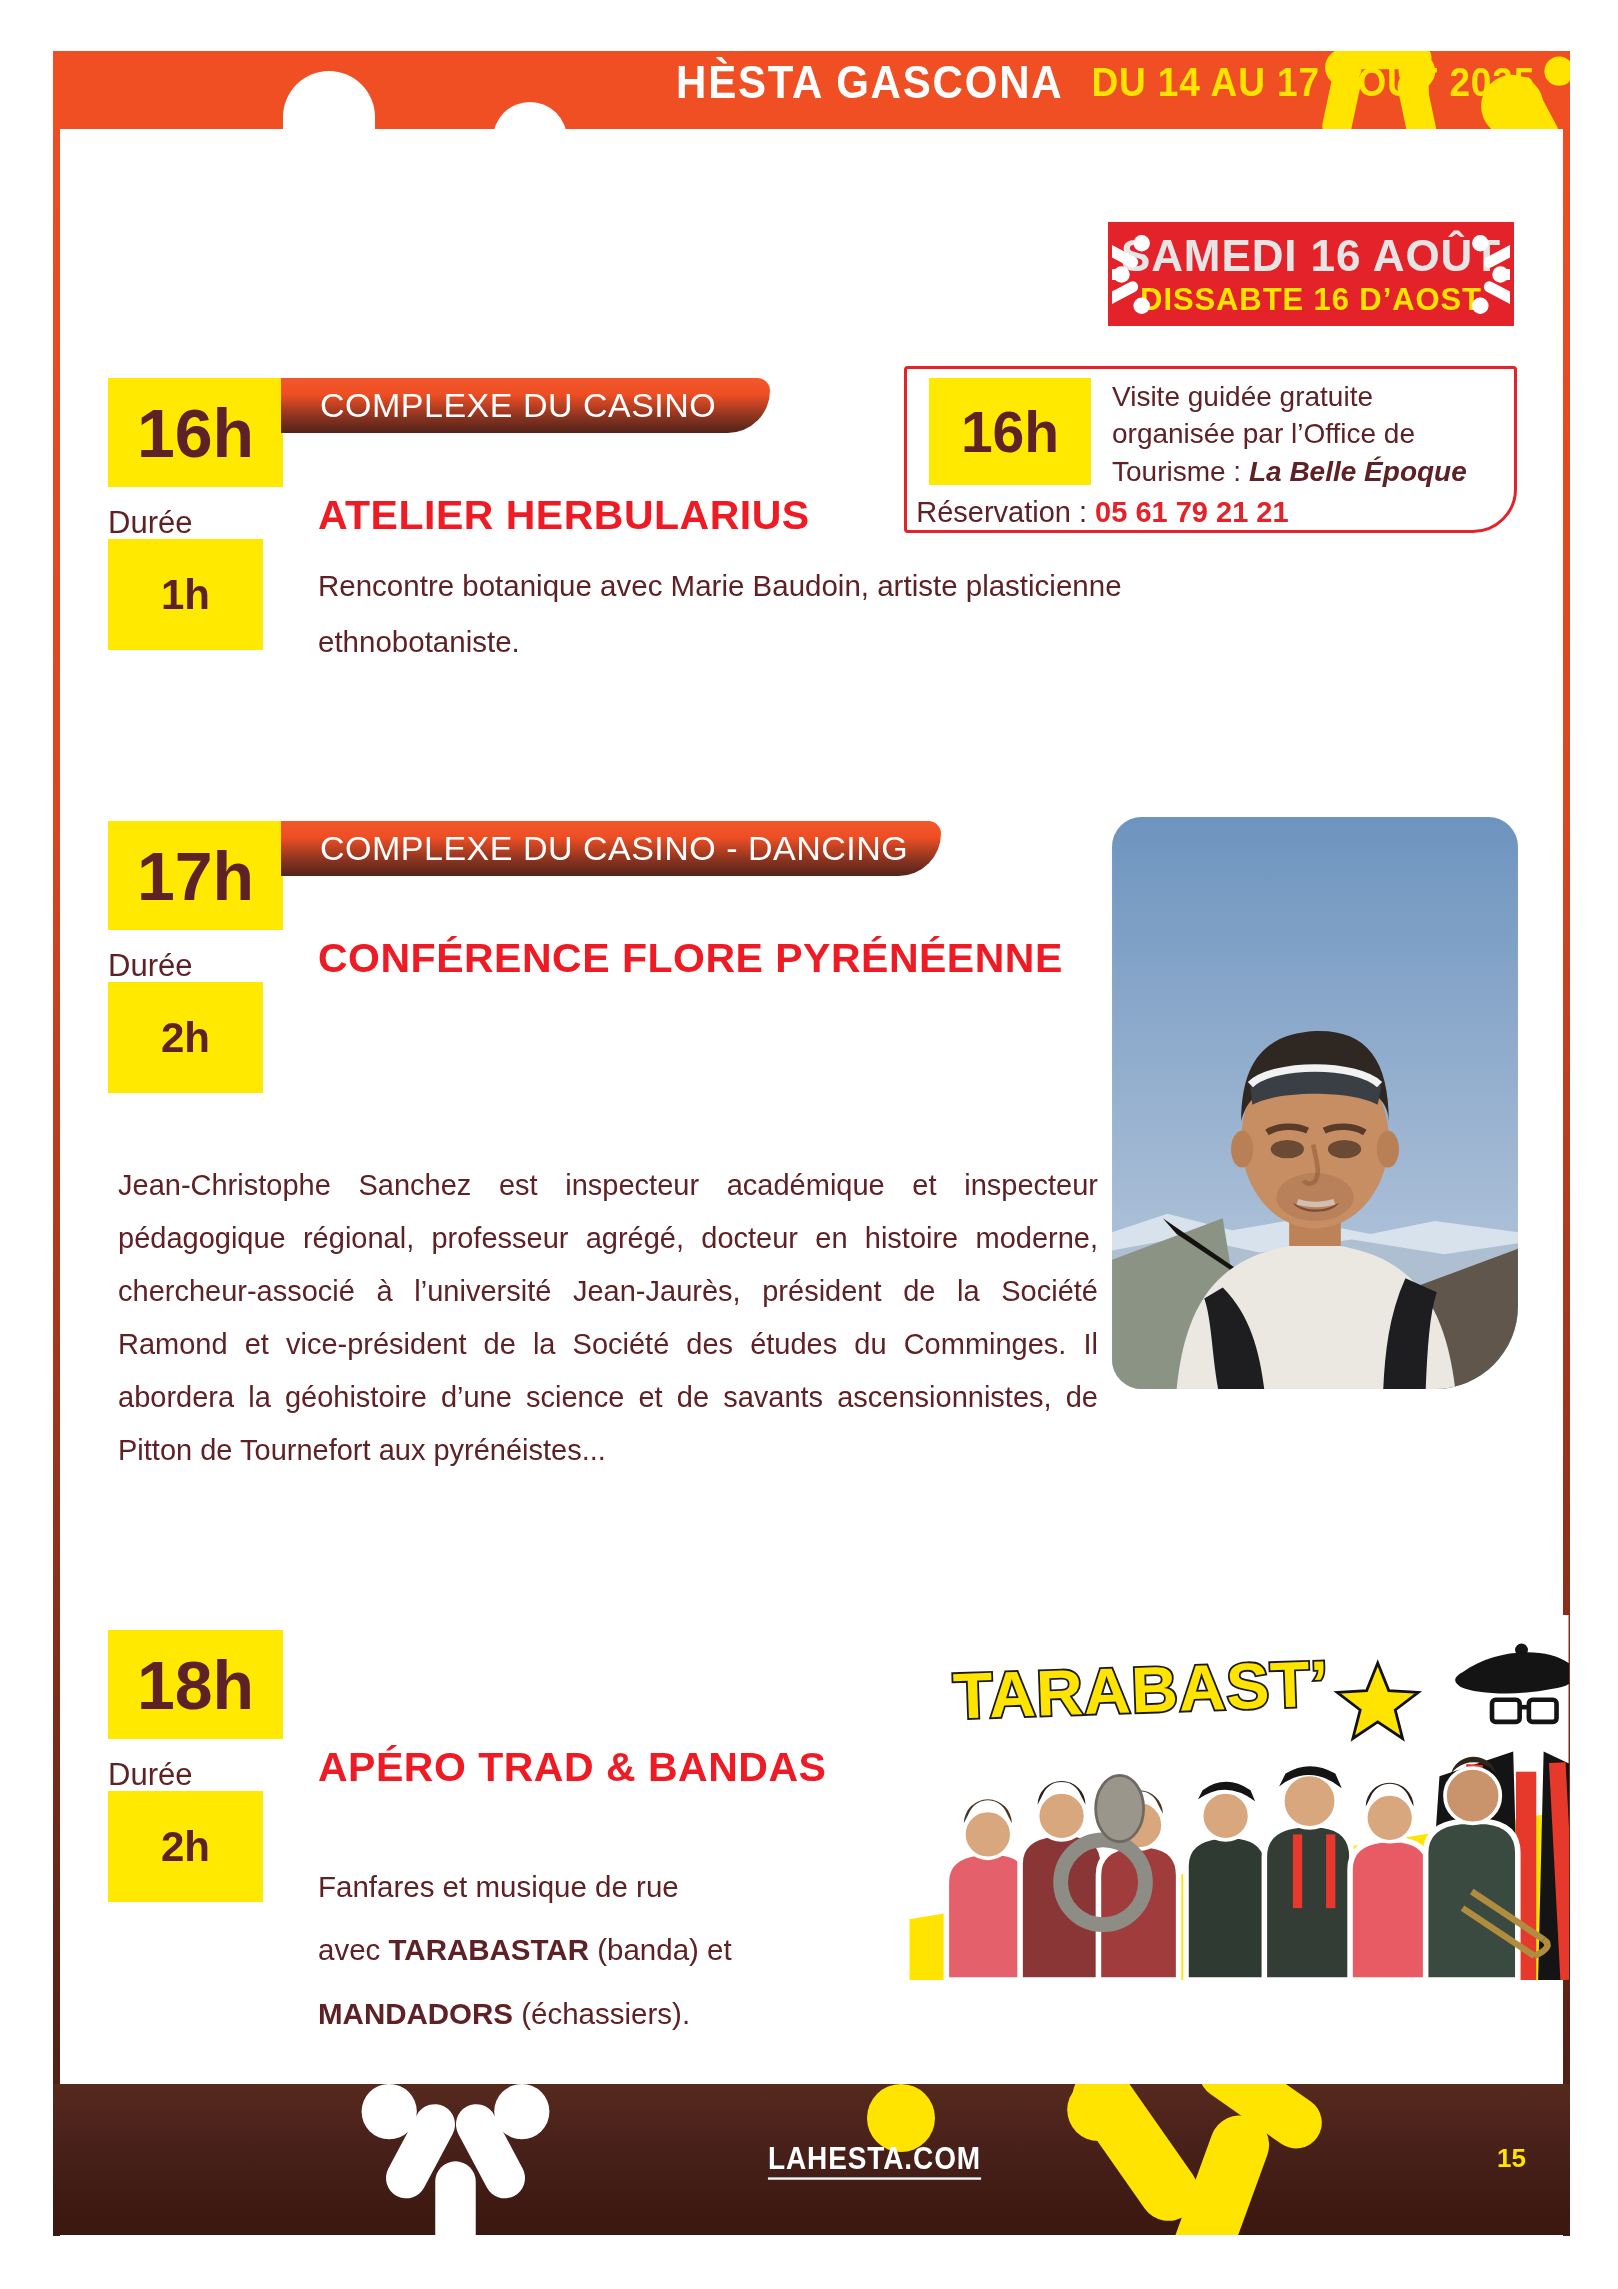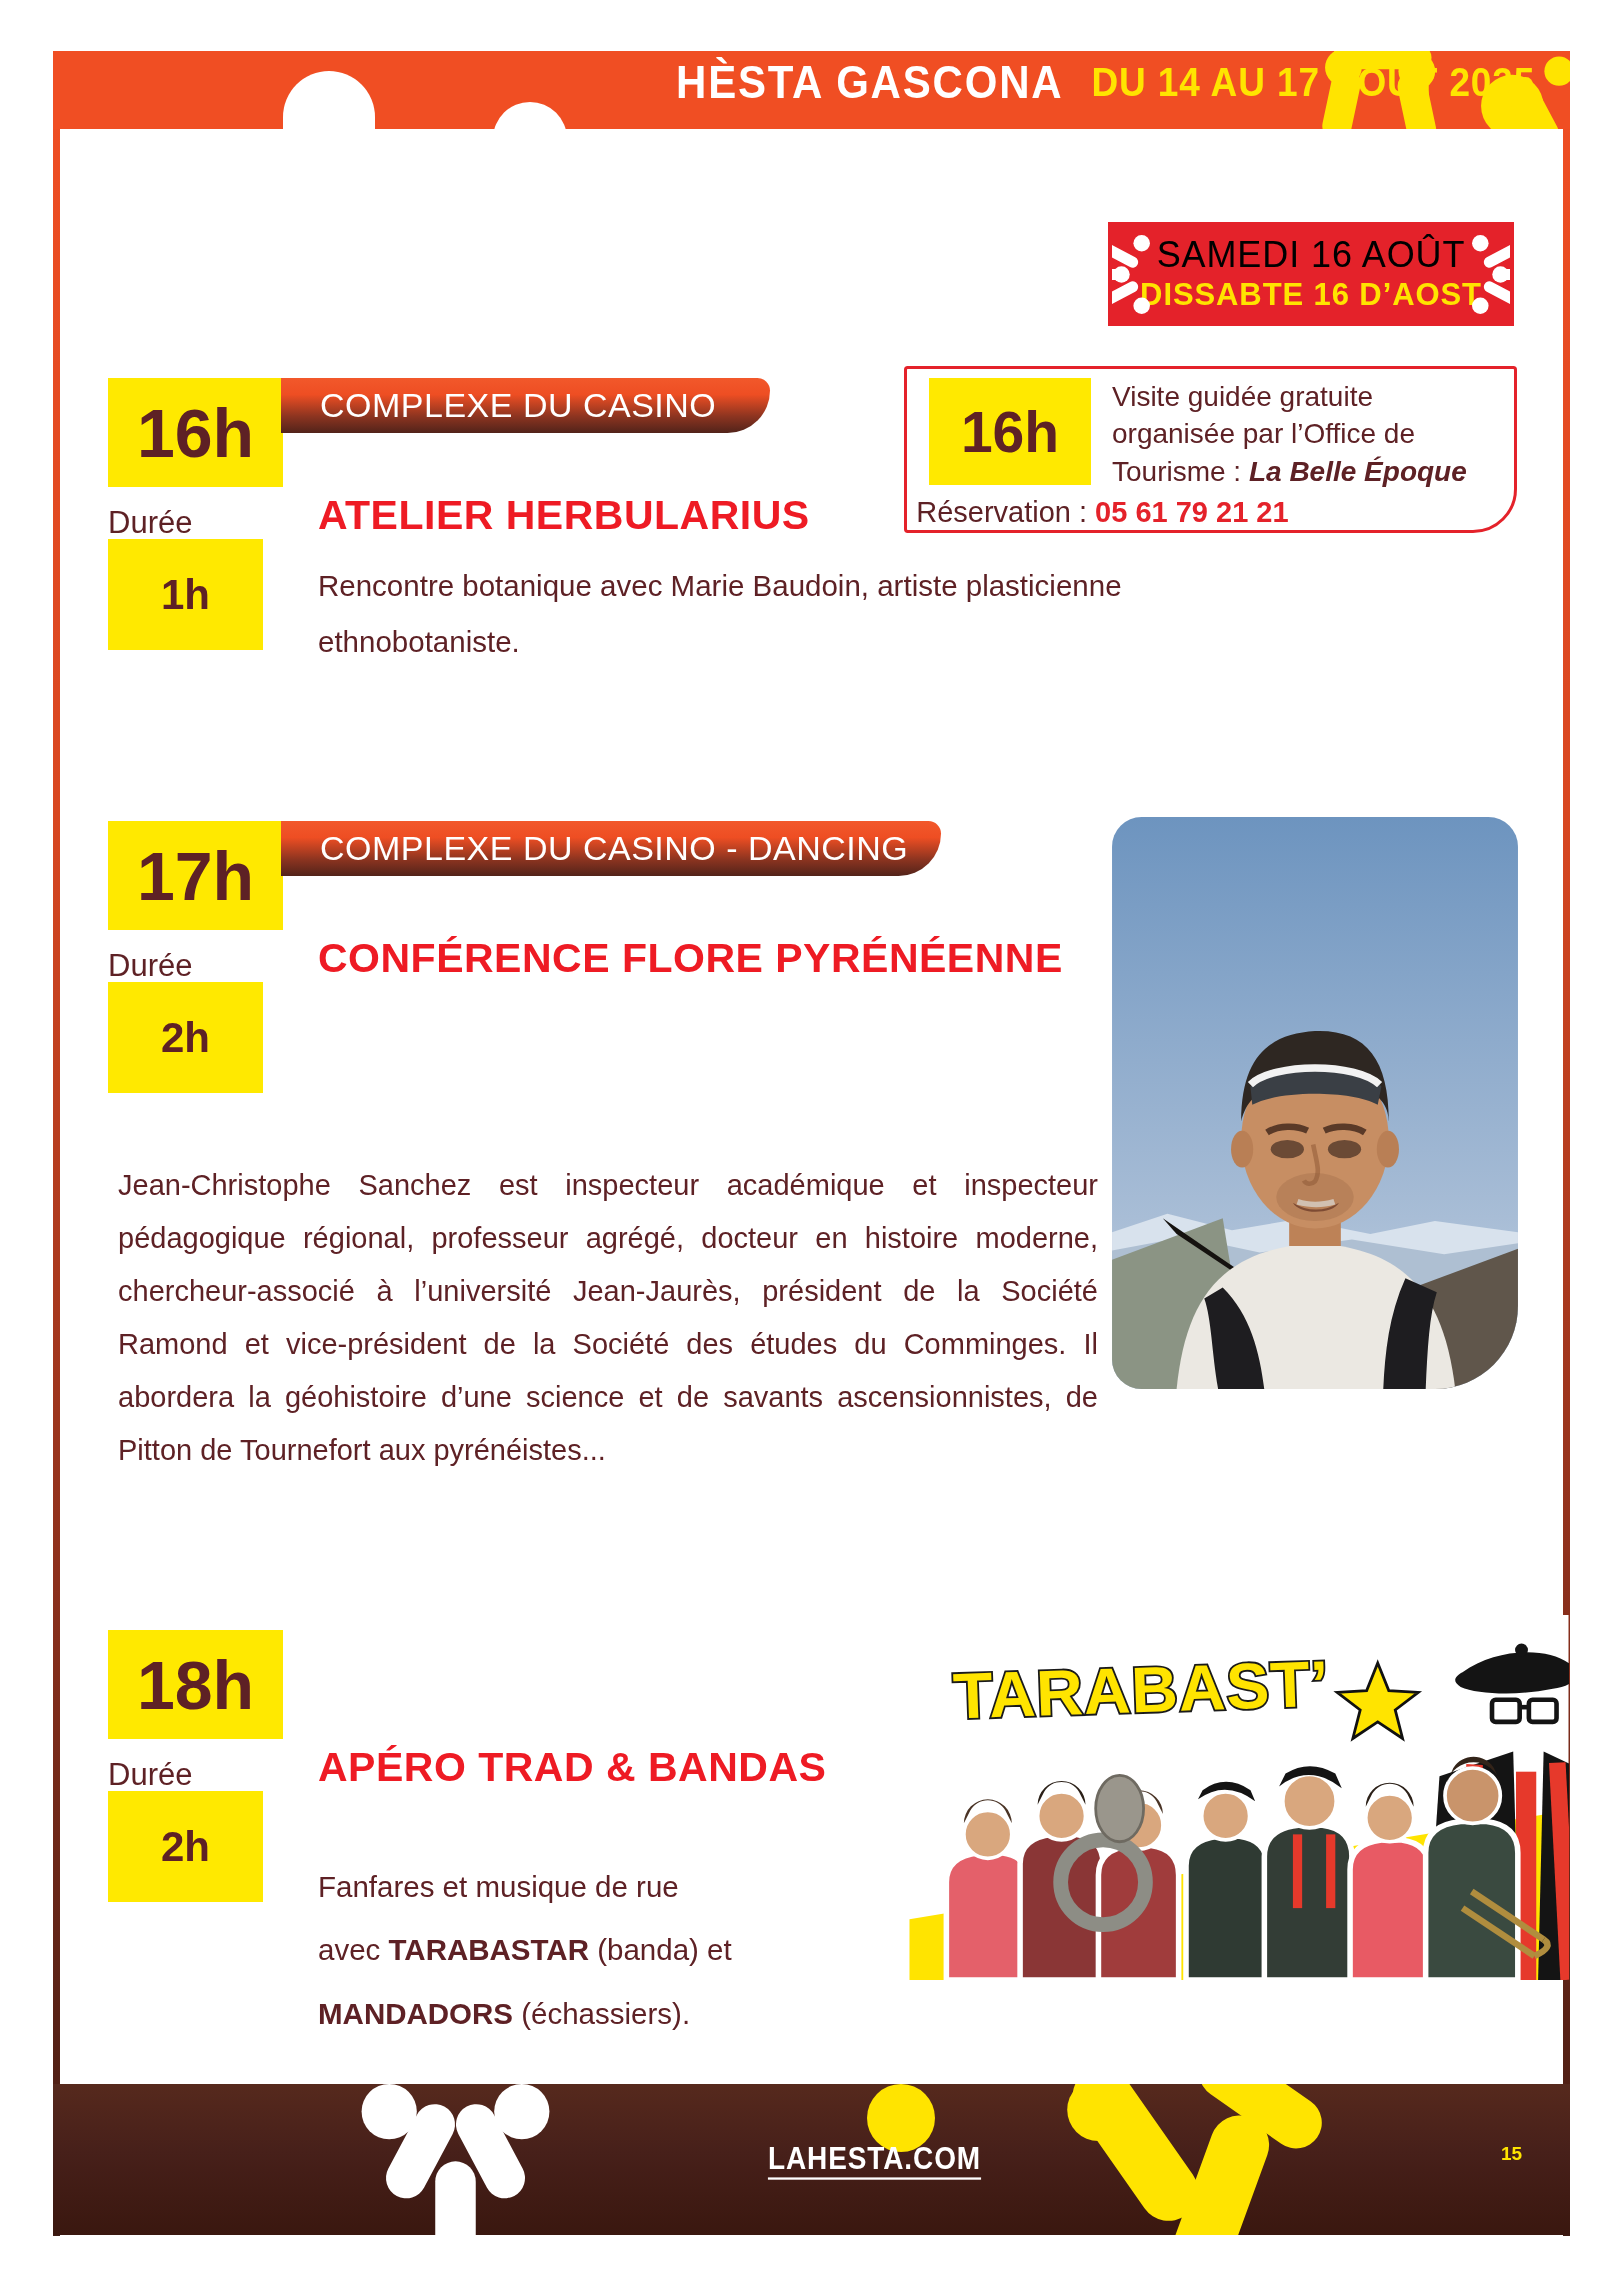--- a/index.html
+++ b/index.html
@@ -18,21 +18,21 @@
   .hdr-blob.b1{left:230px;top:20px;width:92px;height:111px;}
   .hdr-blob.b2{left:440px;top:51px;width:74px;height:83px;}
   .hdr-titles{position:absolute;left:623px;top:0;height:63px;display:flex;align-items:center;gap:28px;white-space:nowrap;}
   .hdr-title{color:#ffffff;font-weight:bold;font-size:42px;letter-spacing:1.8px;transform:scaleY(1.08);}
   .hdr-dates{color:#FFE400;font-weight:bold;font-size:37px;letter-spacing:0.9px;transform:scaleY(1.08);}
   .hdr-deco-right{position:absolute;left:1218px;top:0;width:299px;height:78px;}
 
   
   .day-badge{position:absolute;left:1108px;top:222px;width:406px;height:104px;background:#E4222A;
     display:flex;flex-direction:column;align-items:center;justify-content:center;line-height:1.18;}
-  .day-fr{color:#000000;font-weight:normal;font-size:36px;letter-spacing:0.9px;}
+  .day-fr{color:#e5e5e5;font-weight:bold;font-size:44px;letter-spacing:0.9px;}
   .day-oc{color:#FFE400;font-weight:bold;font-size:31px;letter-spacing:0.9px;}
   .badge-cross{position:absolute;top:13px;width:41px;height:79px;}
   .badge-cross.l{left:3.7px;}
   .badge-cross.r{right:3.7px;transform:scaleX(-1);}
 
   
   .event{position:absolute;left:0;width:1619px;}
   .ev1{top:378px;height:295px;}
   .ev2{top:821px;height:314px;}
   .ev3{top:1630px;height:434px;}
@@ -77,21 +77,21 @@
   
   .band-illu{position:absolute;left:909px;top:1615px;width:660px;height:365px;overflow:hidden;}
 
   
   .footer-bar{position:absolute;left:53px;top:2084px;width:1517px;height:151px;overflow:hidden;
     background:linear-gradient(180deg,#56291D 0%,#47201A 45%,#3A170F 100%);}
   .ftr-website{position:absolute;left:646px;top:59px;width:351px;text-align:center;
     color:#ffffff;font-weight:bold;font-size:28px;letter-spacing:0.9px;
     text-decoration:underline;text-underline-offset:6.5px;transform:scaleY(1.15);}
   .ftr-page{position:absolute;left:1426px;top:59px;width:65px;text-align:center;
-    color:#FFE400;font-weight:bold;font-size:19px;}
+    color:#FFE400;font-weight:bold;font-size:26px;}
   .ftr-circle{position:absolute;left:814px;top:0px;width:68px;height:68px;border-radius:50%;background:#FFE400;}
 </style>
 </head>
 <body>
 
 <div class="page">
 
   <div class="side-border left"></div>
   <div class="side-border right"></div>
 

